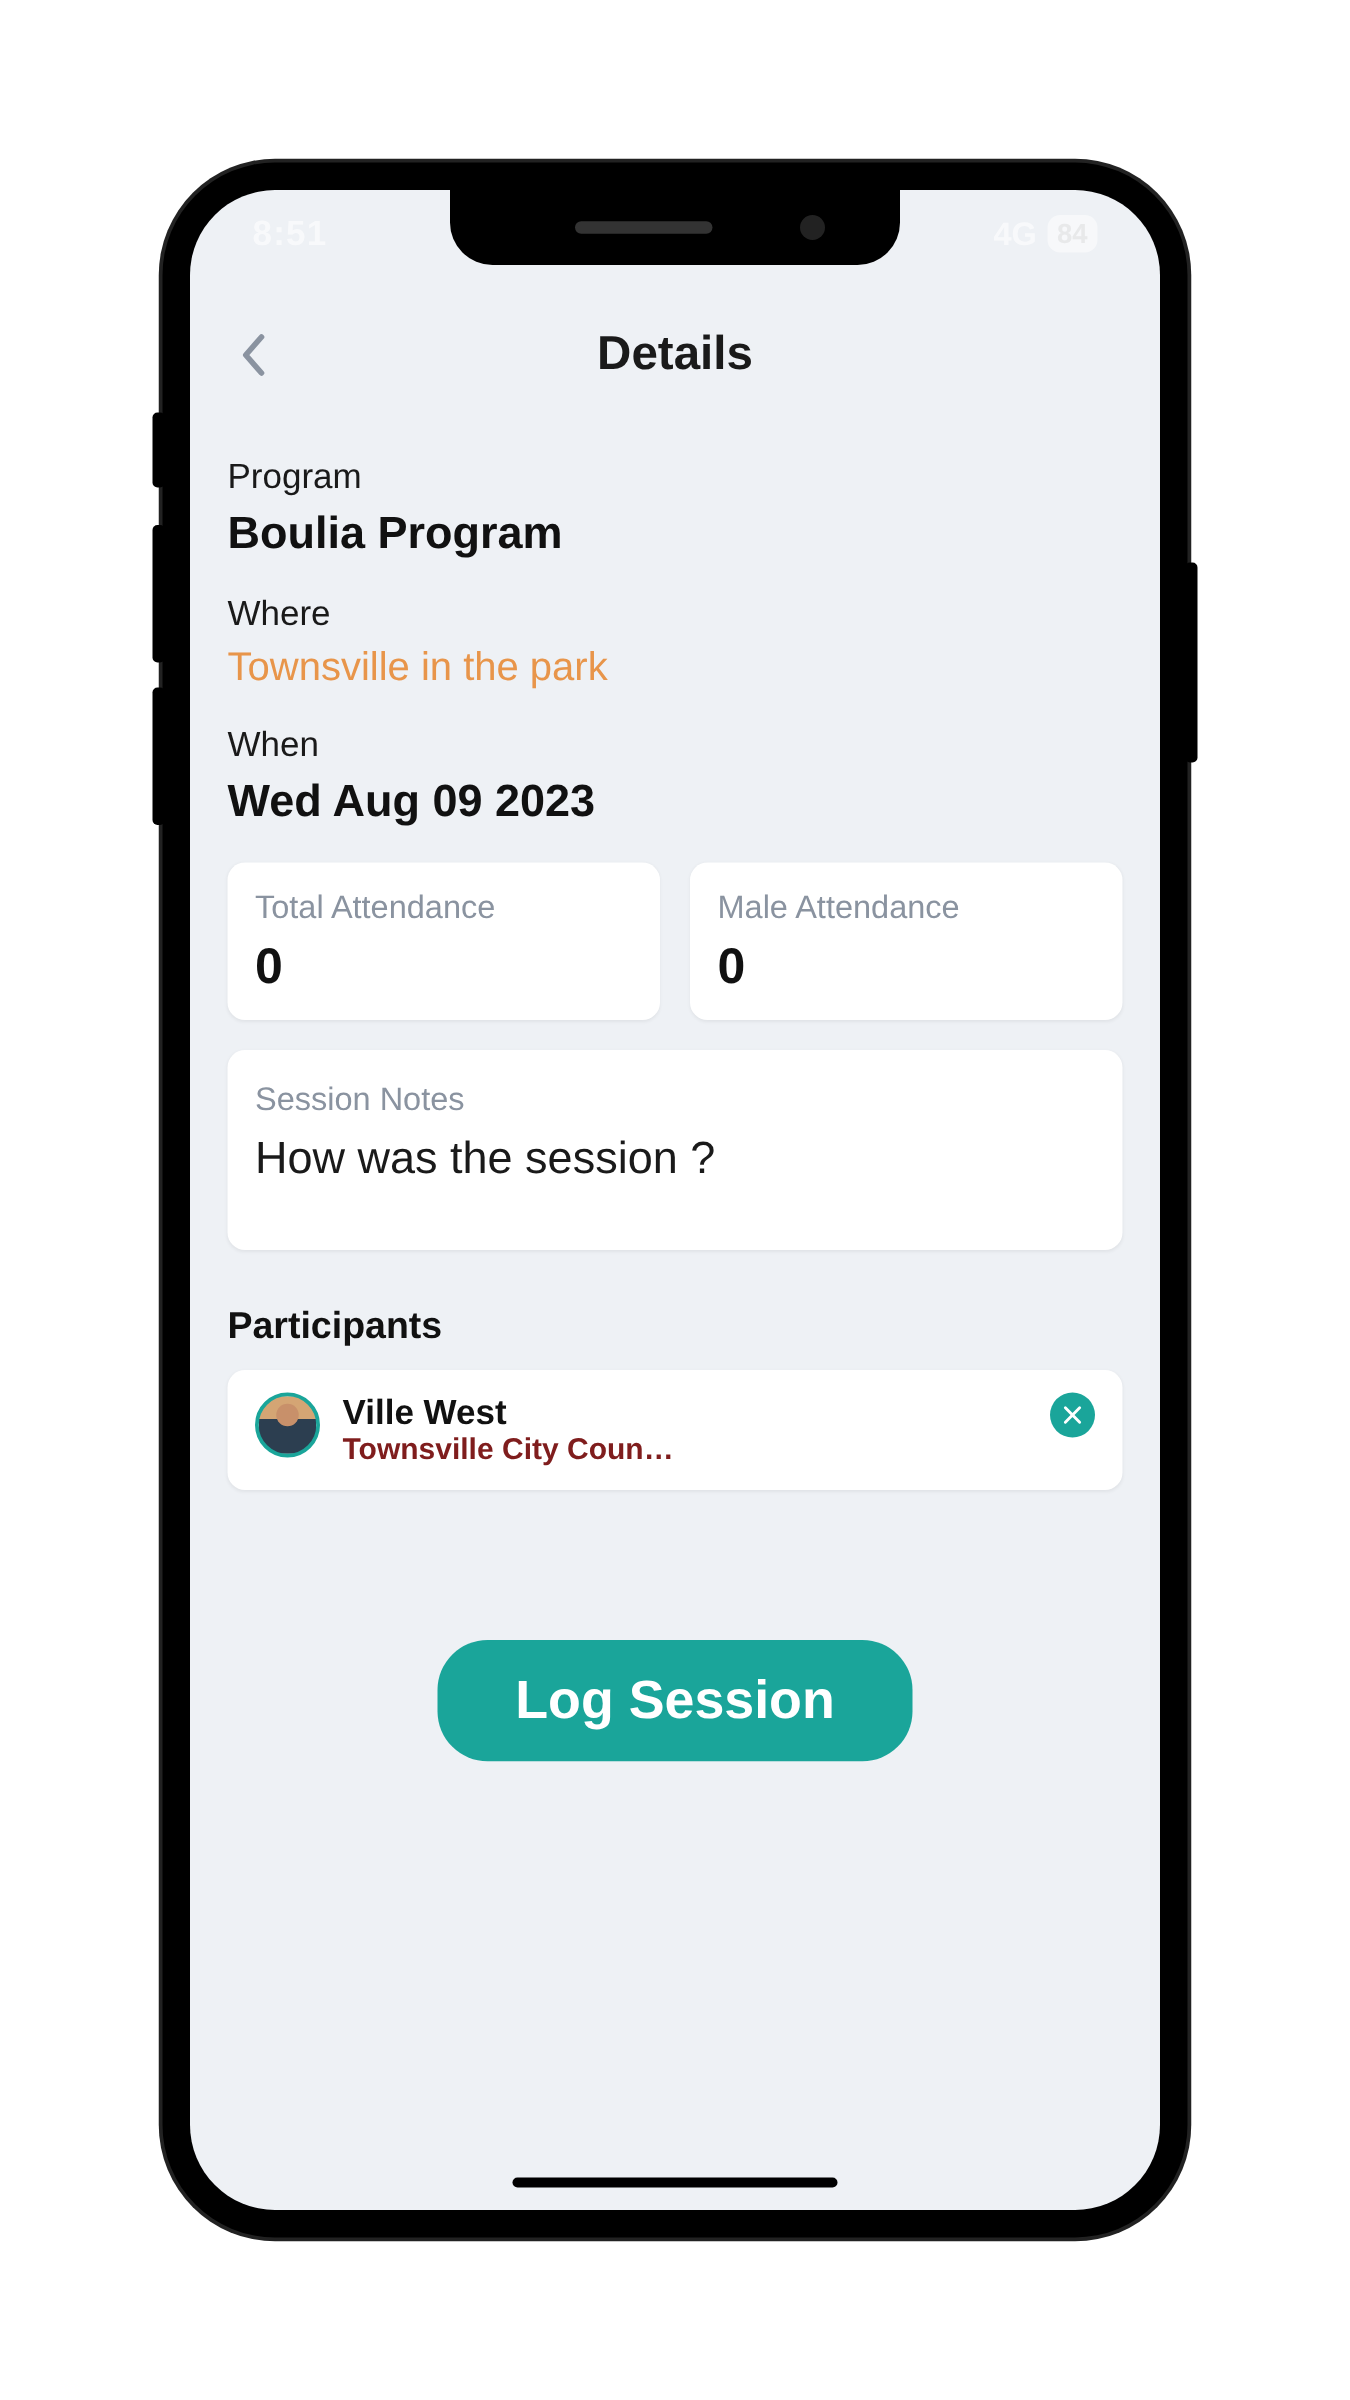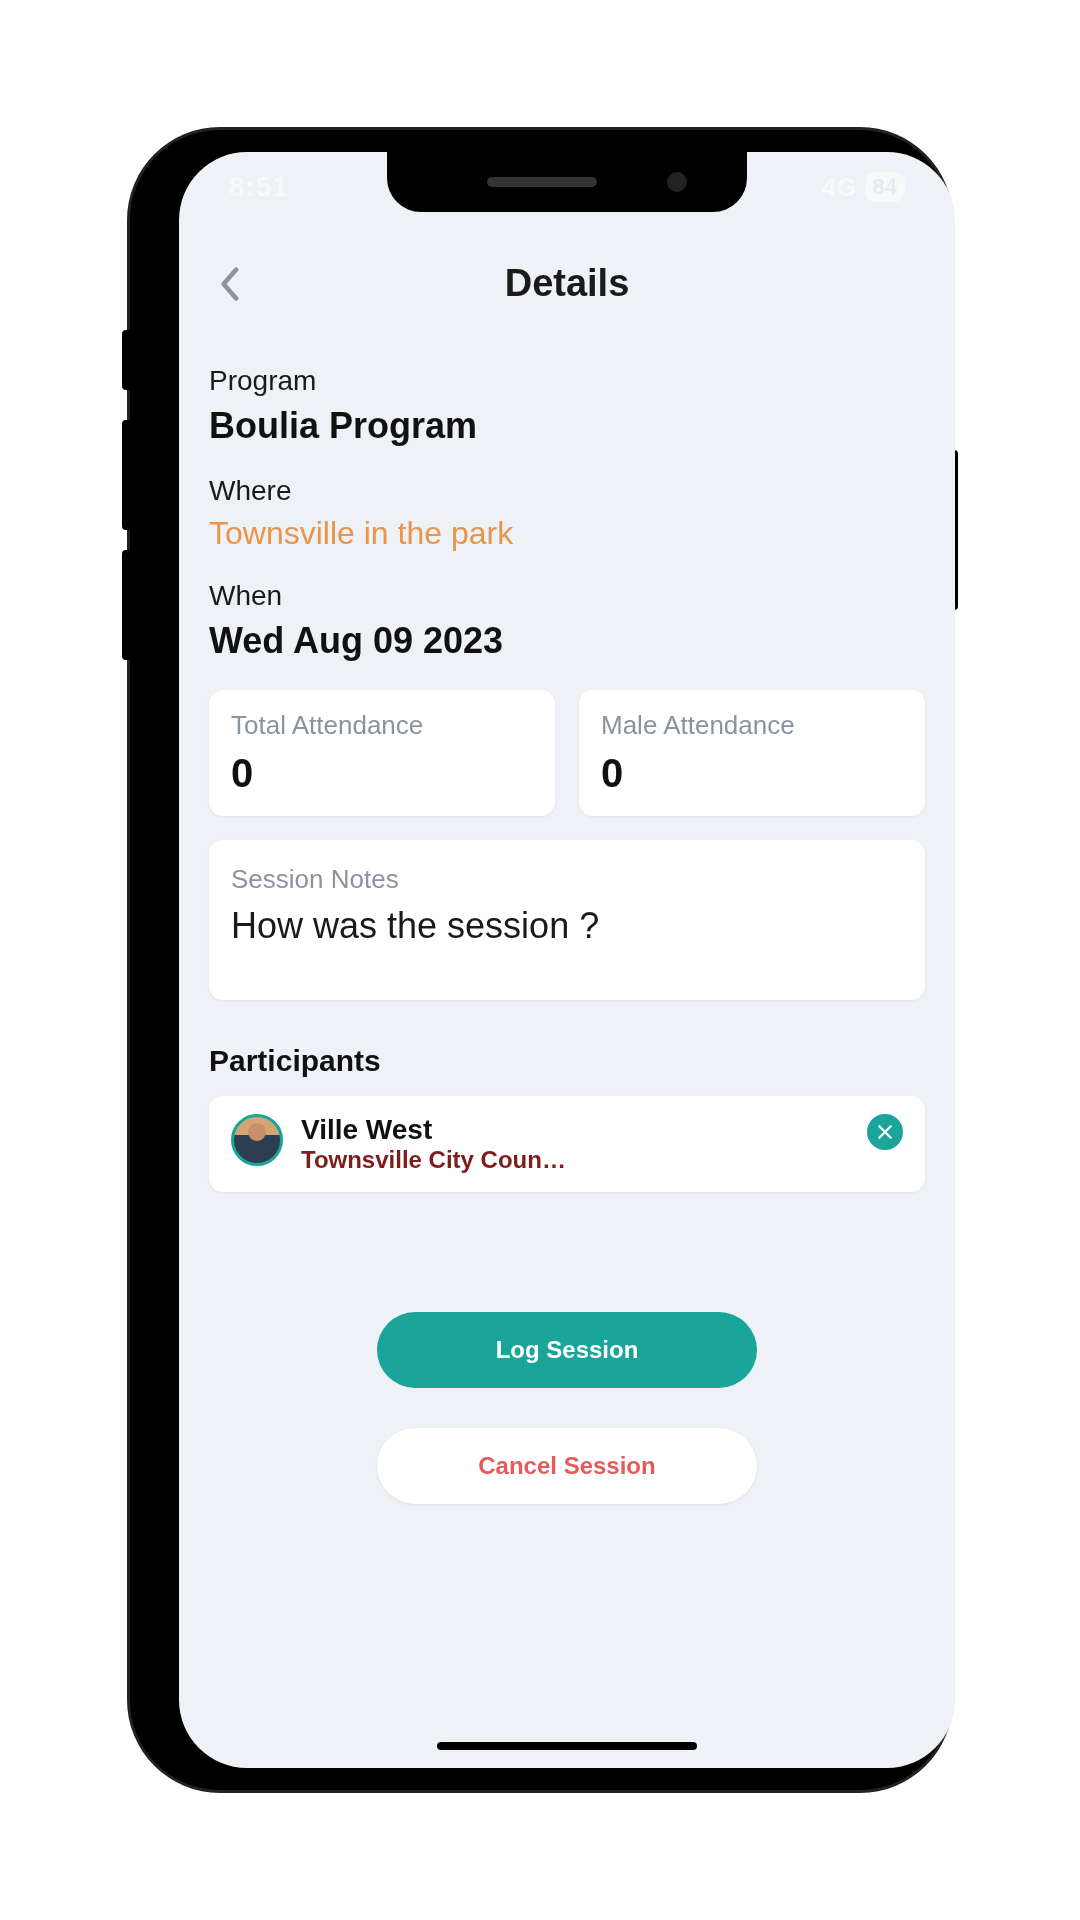--- a/index.html
+++ b/index.html
@@ -21,21 +21,20 @@
     .btn-left-3 { left: -8px; top: 420px; width: 10px; height: 110px; }
     .btn-right { right: -8px; top: 320px; width: 10px; height: 160px; }
     
     .screen {
       width: 100%;
       height: 100%;
       background: #eef1f5;
       border-radius: 68px;
       overflow: hidden;
       position: relative;
-      margin-left: 27px;
     }
     
     .notch {
       position: absolute;
       top: 0;
       left: 50%;
       transform: translateX(-50%);
       width: 360px;
       height: 60px;
       background: #000;
@@ -91,21 +90,21 @@
     .participant-card { background: #fff; border-radius: 14px; padding: 18px 22px; display: flex; gap: 18px; box-shadow: 0 1px 3px rgba(0,0,0,0.06); }
     .avatar { width: 52px; height: 52px; border-radius: 50%; border: 3px solid #1aa59a; background: linear-gradient(#d4a574 40%, #2c3e50 40%); flex-shrink: 0; background-size: cover; position: relative; overflow: hidden; }
     .avatar::after { content: ''; position: absolute; top: 6px; left: 50%; transform: translateX(-50%); width: 18px; height: 18px; background: #c8906a; border-radius: 50%; }
     .participant-info { flex: 1; min-width: 0; }
     .participant-name { font-size: 28px; font-weight: 700; color: #111; }
     .participant-org { font-size: 24px; color: #7f1d1d; white-space: nowrap; overflow: hidden; text-overflow: ellipsis; font-weight: bold; }
     .remove-btn { width: 36px; height: 36px; border-radius: 50%; background: #1aa59a; display: flex; align-items: center; justify-content: center; cursor: pointer; flex-shrink: 0; }
     .remove-btn svg { width: 16px; height: 16px; }
     
     .actions { display: flex; flex-direction: column; align-items: center; gap: 40px; margin-top: 120px; }
-    .btn { width: 380px; padding: 24px; border-radius: 40px; font-size: 24px; font-weight: 600; cursor: pointer; border: none; }
+    .btn { width: 380px; padding: 24px; border-radius: 40px; font-size: 43px; font-weight: 600; cursor: pointer; border: none; }
     .btn-primary { background: #1aa59a; color: #fff; }
     .btn-secondary { background: #fff; color: #e85a5a; box-shadow: 0 1px 3px rgba(0,0,0,0.08); }
     
     .home-indicator { position: absolute; bottom: 18px; left: 50%; transform: translateX(-50%); width: 260px; height: 8px; background: #000; border-radius: 6px; }
   </style>
 </head>
 <body>
 
 <div class="phone-frame">
   <div class="phone-side-btn btn-left-1"></div>
@@ -173,19 +172,18 @@
         </div>
         <div class="remove-btn">
           <svg viewBox="0 0 14 14">
               <path d="M2 2L12 12M12 2L2 12" stroke="#fff" stroke-width="2" stroke-linecap="round"></path>
             </svg>
         </div>
       </div>
 
       <div class="actions">
         <button class="btn btn-primary">Log Session</button>
-        <button class="btn btn-secondary">Cancel Session</button>
       </div>
 
       <div class="home-indicator"></div>
     </div>
   </div>
 </div>
 
 </body></html>

